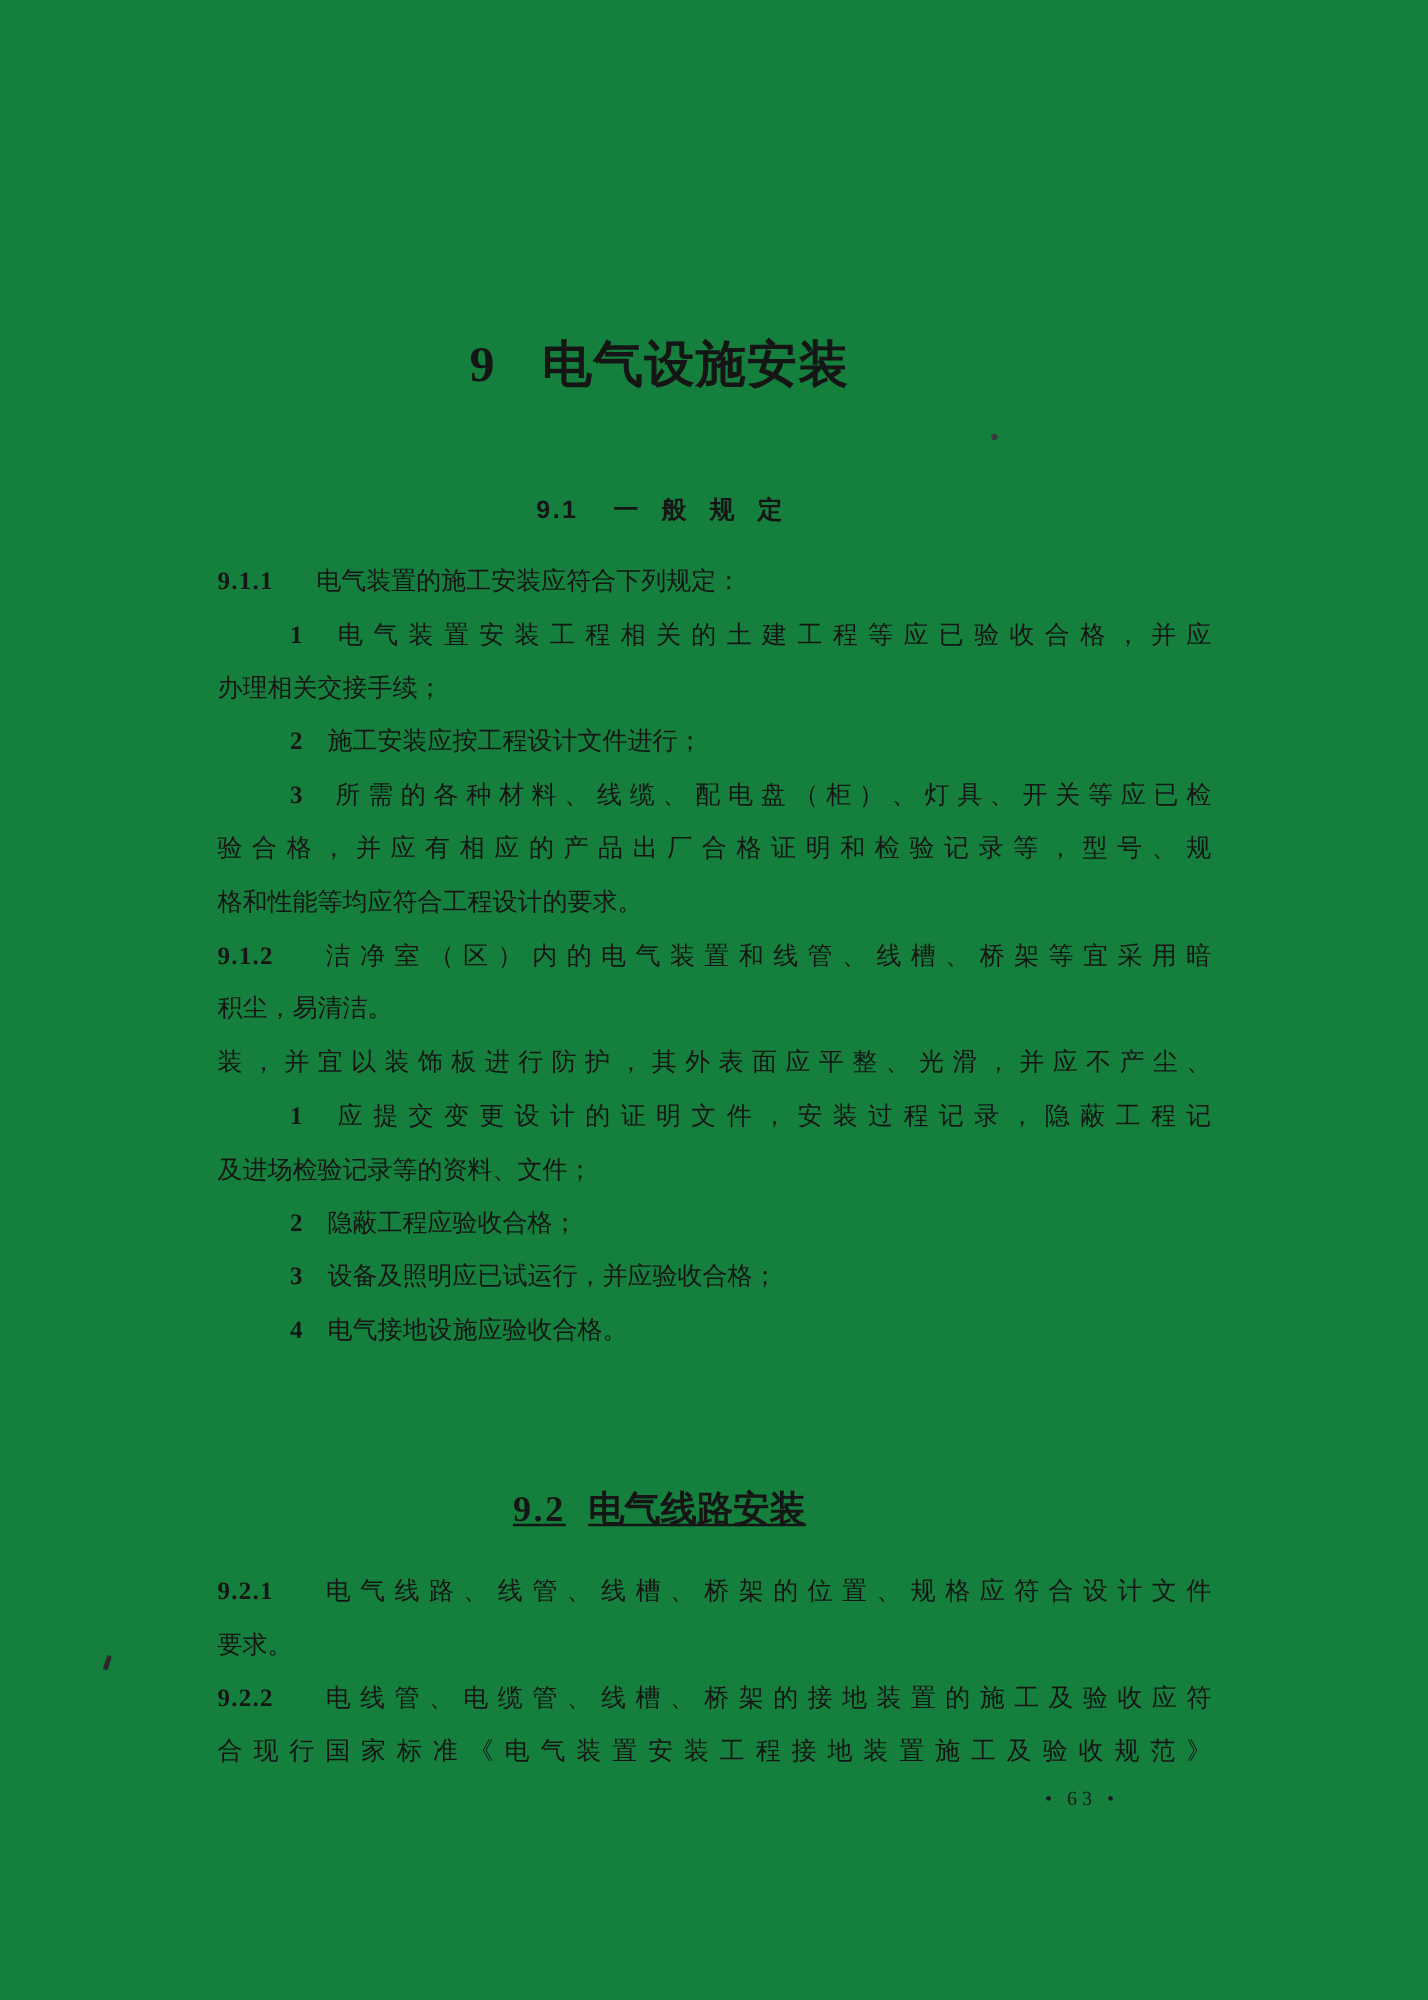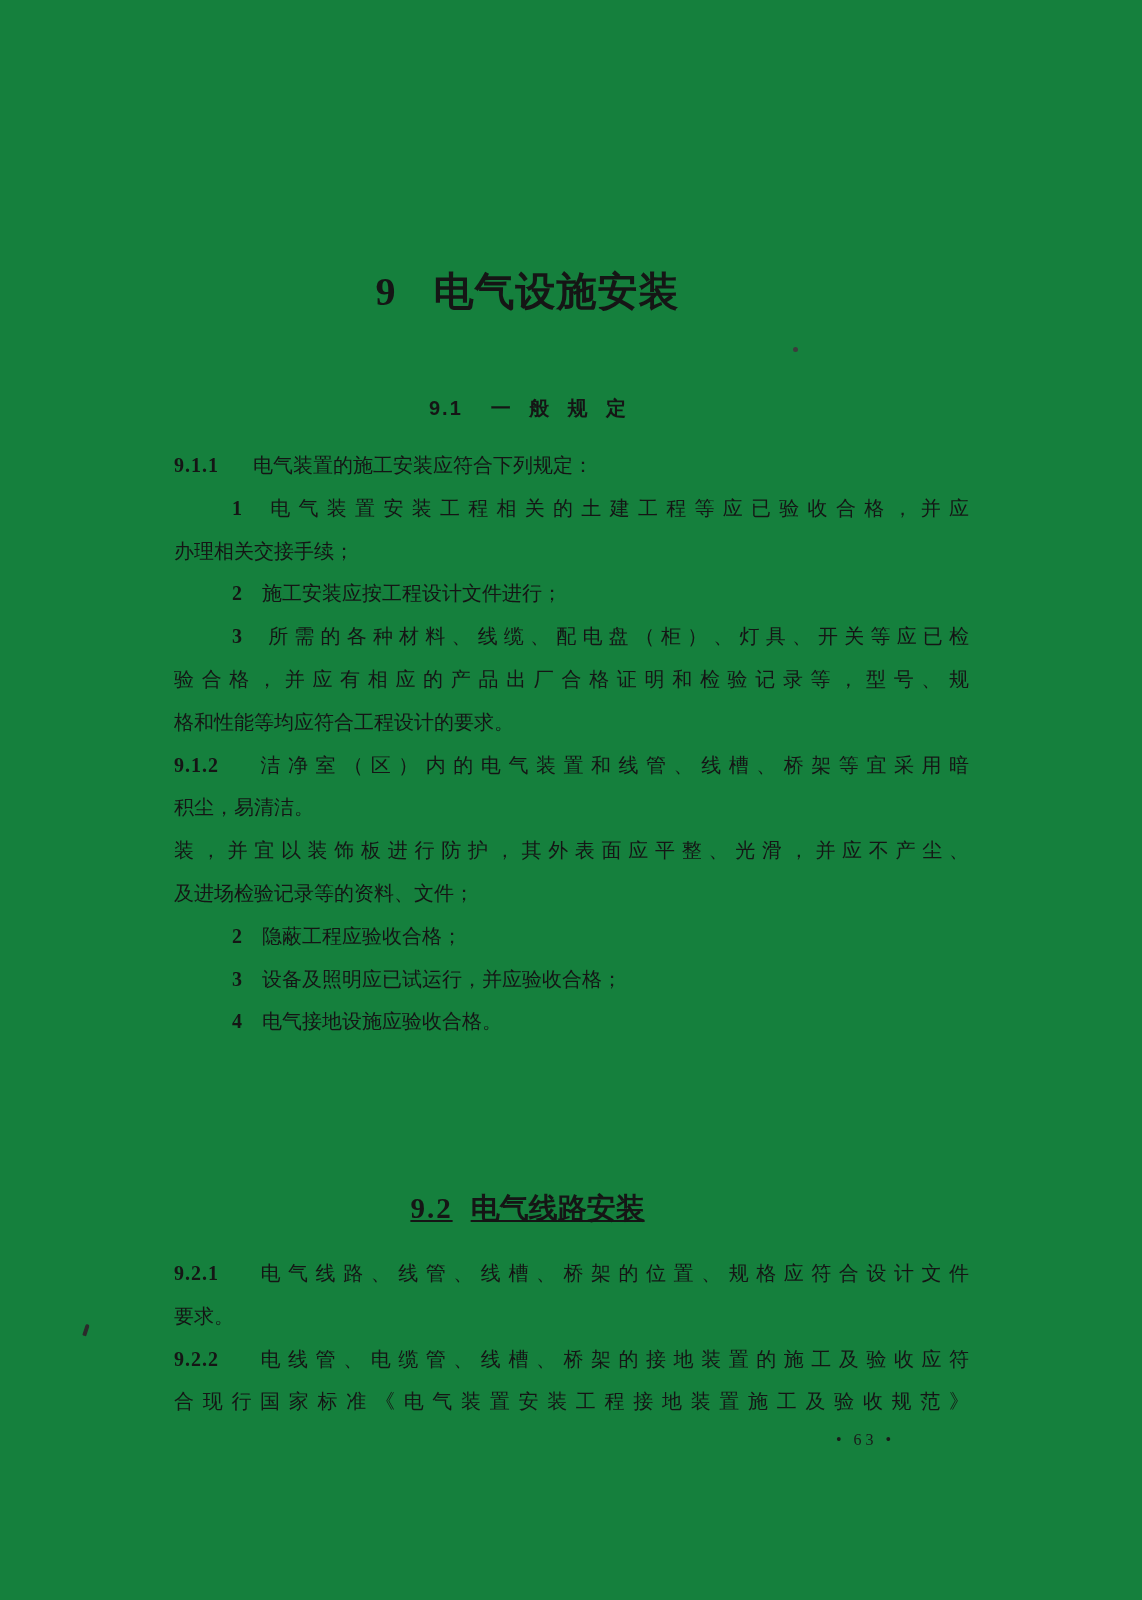--- a/index.html
+++ b/index.html
@@ -126,20 +126,21 @@
       <div class="tl"><span class="lab clause-num">9.1.1</span><span>电气装置的施工安装应符合下列规定：</span></div>
       <div class="tl fill indent"><span class="lab item-num">1</span><span>电气装置安装工程相关的土建工程等应已验收合格，并应</span></div>
       <div class="tl"><span>办理相关交接手续；</span></div>
       <div class="tl indent"><span class="lab item-num">2</span><span>施工安装应按工程设计文件进行；</span></div>
       <div class="tl fill indent"><span class="lab item-num">3</span><span>所需的各种材料、线缆、配电盘（柜）、灯具、开关等应已检</span></div>
       <div class="tl fill"><span>验合格，并应有相应的产品出厂合格证明和检验记录等，型号、规</span></div>
       <div class="tl"><span>格和性能等均应符合工程设计的要求。</span></div>
       <div class="tl fill"><span class="lab clause-num">9.1.2</span><span>洁净室（区）内的电气装置和线管、线槽、桥架等宜采用暗</span></div>
       <div class="tl"><span>积尘，易清洁。</span></div>
       <div class="tl fill"><span>装，并宜以装饰板进行防护，其外表面应平整、光滑，并应不产尘、</span></div>
+      <div class="tl fill indent"><span class="lab item-num">1</span><span>应提交变更设计的证明文件，安装过程记录，隐蔽工程记</span></div>
       <div class="tl"><span>及进场检验记录等的资料、文件；</span></div>
       <div class="tl indent"><span class="lab item-num">2</span><span>隐蔽工程应验收合格；</span></div>
       <div class="tl indent"><span class="lab item-num">3</span><span>设备及照明应已试运行，并应验收合格；</span></div>
       <div class="tl indent"><span class="lab item-num">4</span><span>电气接地设施应验收合格。</span></div>
     </div>
 
   <div class="sec-h sec-h-2">
     <span class="sec-num">9.2</span><span class="sec-title">电气线路安装</span>
   </div>
 

